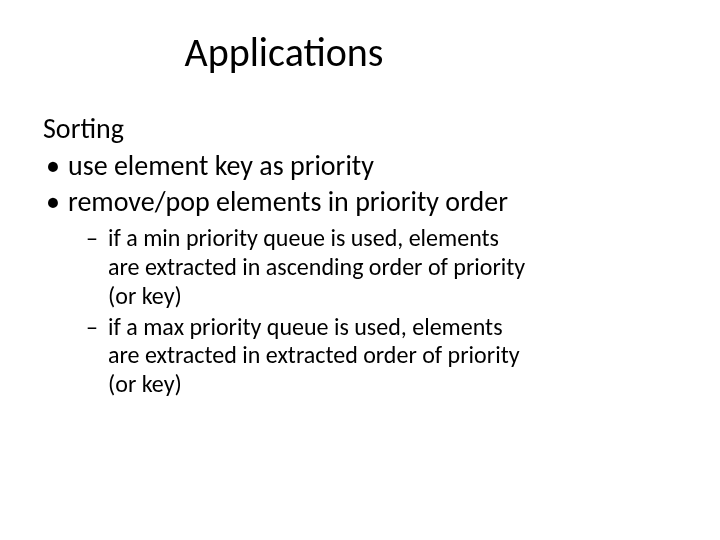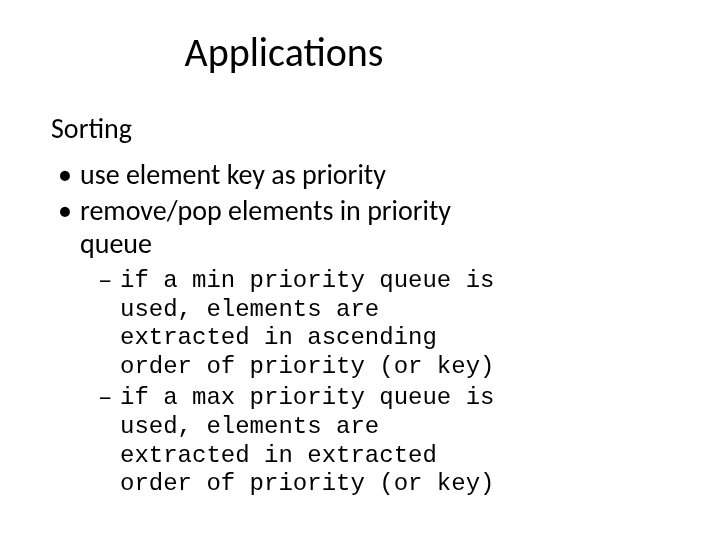--- a/index.html
+++ b/index.html
@@ -19,25 +19,25 @@
   }
   .title {
     text-align: center;
     font-size: 40px;
     margin: 0 0 34px 0;
     font-weight: 400;
   }
   .section-head {
     font-size: 28px;
     line-height: 1.25;
-    margin: 11px;
+    margin: 3px;
   }
   ul.level1 {
     list-style: none;
-    margin: 12px;
+    margin: 0;
     padding: 0 0 0 28px;
     font-size: 28px;
     line-height: 1.2;
   }
   ul.level1 > li {
     position: relative;
     padding-left: 0;
     margin: 0 0 2px 0;
   }
   ul.level1 > li::before {
@@ -49,40 +49,39 @@
   ul.level2 {
     list-style: none;
     margin: 6px 0 0 0;
     padding: 0 0 0 40px;
     font-size: 24px;
     line-height: 1.2;
   }
   ul.level2 > li {
     position: relative;
     margin: 0 0 2px 0;
-    font-family: Liberation Mono, monospace;
   }
   ul.level2 > li::before {
     content: "–";
     position: absolute;
     left: -22px;
     top: 0;
   }
 </style>
 </head>
 <body>
 
 <div class="slide">
   <h1 class="title">Applications</h1>
 
   <div class="section-head">Sorting</div>
 
   <ul class="level1">
     <li>use element key as priority</li>
     <li>
-      <span>remove/pop elements in priority queue</span>
+      <span>remove/pop elements in priority order</span>
       <ul class="level2">
         <li>if a min priority queue is used, elements are extracted in ascending order of priority (or key)</li>
         <li>if a max priority queue is used, elements are extracted in extracted order of priority (or key)</li>
       </ul>
     </li>
   </ul>
 </div>
 
 </body></html>

